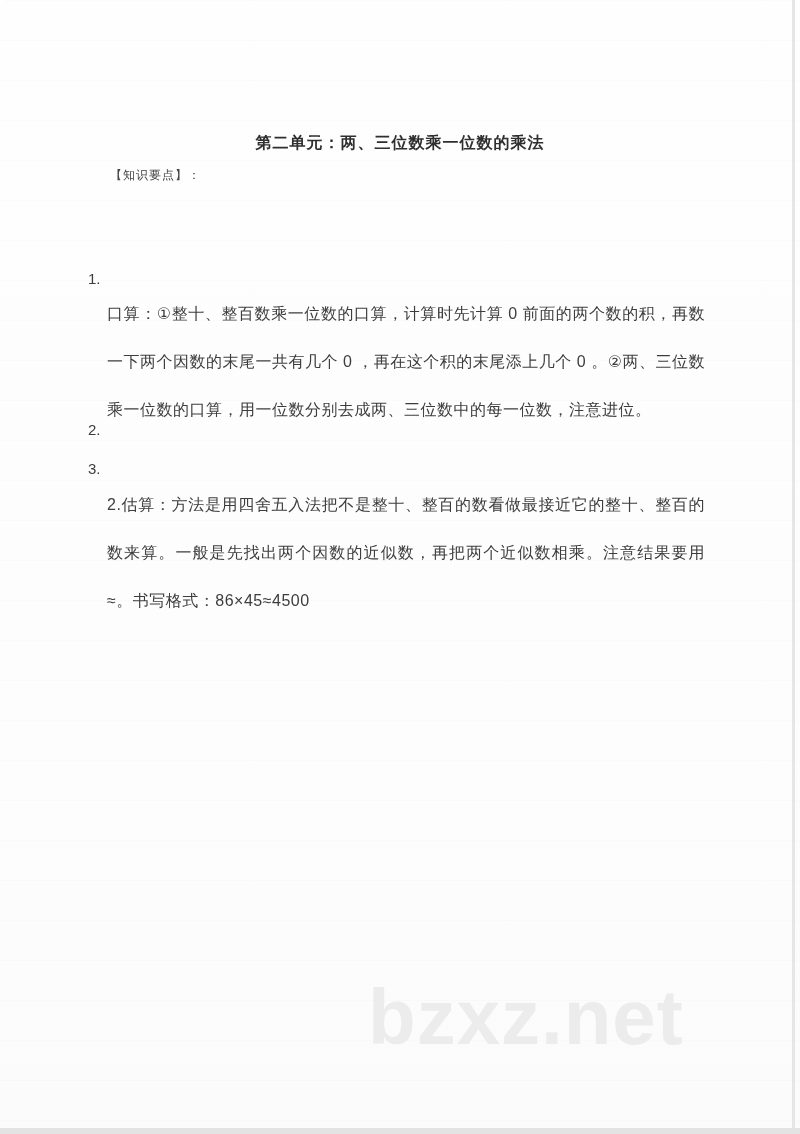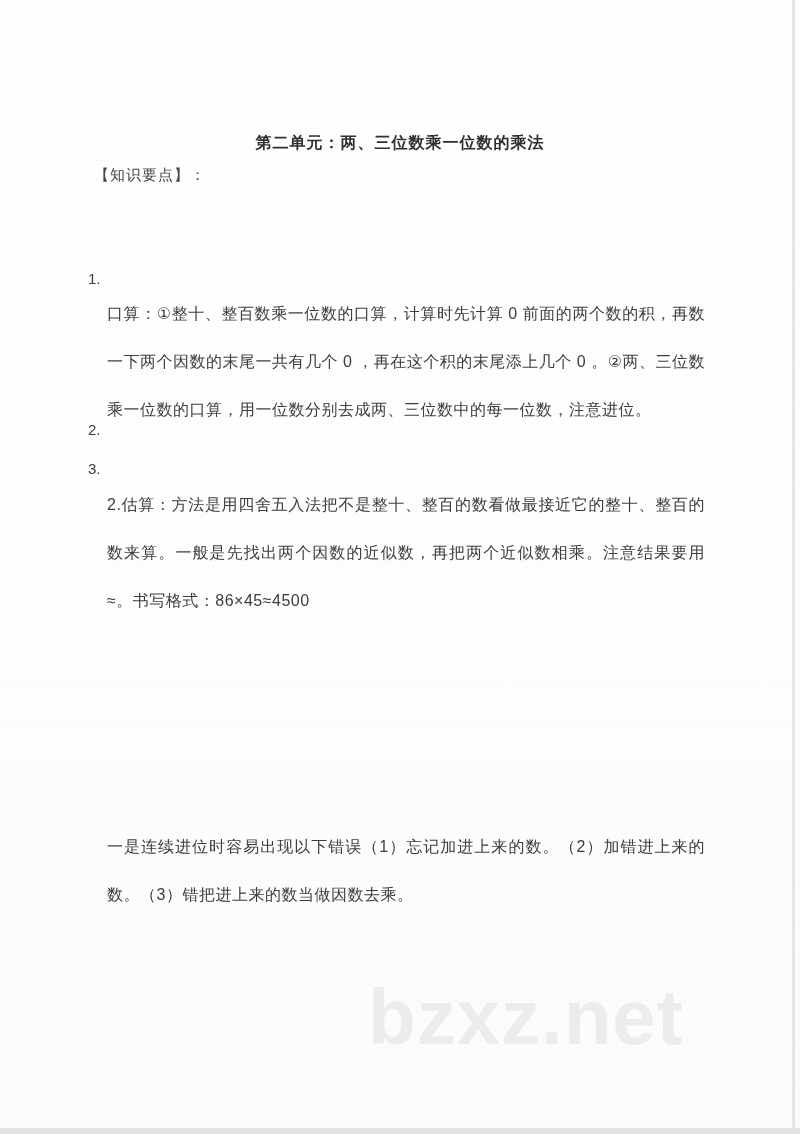--- a/index.html
+++ b/index.html
@@ -34,23 +34,23 @@
     text-align: center;
     font-size: 16px;
     line-height: 24px;
     font-weight: 700;
     color: #2f2f2f;
     letter-spacing: 1px;
   }
   .section-label {
     position: absolute;
     top: 164px;
-    left: 94px;
+    left: 110px;
     font-family: "DejaVu Serif", "Liberation Serif", serif;
-    font-size: 15px;
+    font-size: 12px;
     line-height: 22px;
     color: #444444;
     letter-spacing: 1px;
   }
   .subsection {
     position: absolute;
     top: 193px;
     left: 106px;
     font-size: 16px;
     line-height: 24px;
@@ -124,21 +124,20 @@
 
   <p class="para p-oral">口算：①整十、整百数乘一位数的口算，计算时先计算 0 前面的两个数的积，再数一下两个因数的末尾一共有几个 0 ，再在这个积的末尾添上几个 0 。②两、三位数乘一位数的口算，用一位数分别去成两、三位数中的每一位数，注意进位。</p>
 
   <div class="marker m2">2.</div>
 
   <div class="marker m3">3.</div>
 
   <p class="para p-est">2.估算：方法是用四舍五入法把不是整十、整百的数看做最接近它的整十、整百的数来算。一般是先找出两个因数的近似数，再把两个近似数相乘。注意结果要用≈。书写格式：86×45≈4500</p>
 
 
-  <p class="para p-errors">一是连续进位时容易出现以下错误（1）忘记加进上来的数。（2）加错进上来的数。（3）错把进上来的数当做因数去乘。</p>
 
   <div class="watermark">bzxz.net</div>
 
   <div class="page-edge-right"></div>
 
   <div class="page-edge-bottom"></div>
 
 </div>
 
 </body></html>

